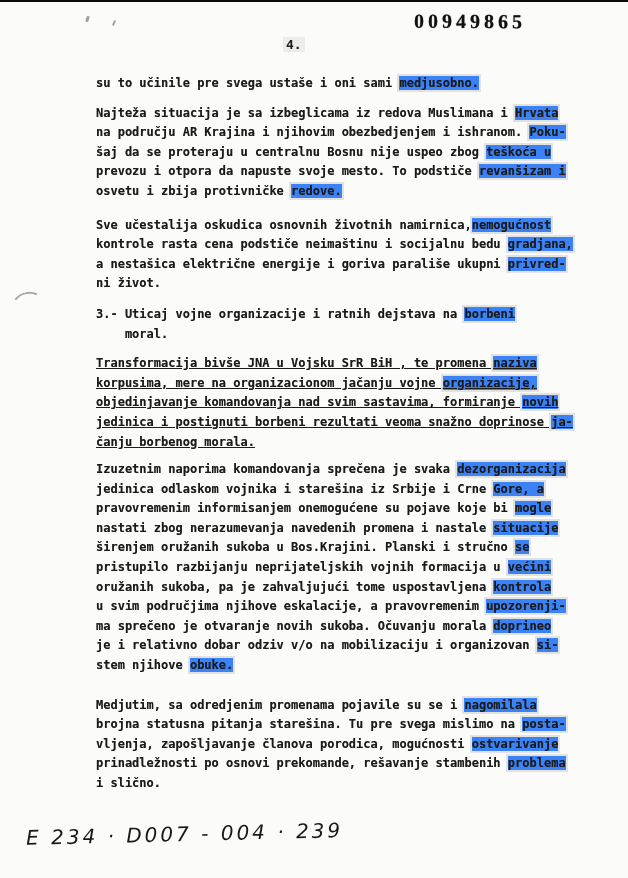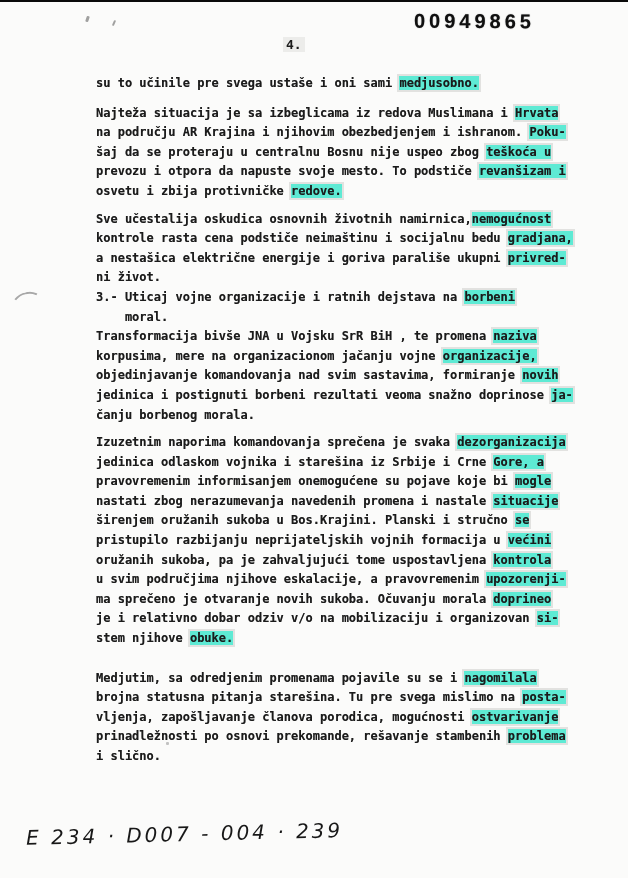--- a/index.html
+++ b/index.html
@@ -15,21 +15,21 @@
     overflow:hidden;
   }
   
   .top-edge{
     position:absolute;left:0;top:0;width:628px;height:2px;
     background:#0a0a0a;
   }
   
   .stamp{
     position:absolute;left:414px;top:10px;
-    font-family:Liberation Sans, sans-serif;
+    font-family:Liberation Serif, serif;
     font-size:20px;font-weight:700;letter-spacing:4px;
     color:#101010;
     transform:rotate(0.3deg);
     text-shadow:0 0 1px rgba(16,16,16,.55);
   }
   
   .page-num{
     position:absolute;left:283px;top:37px;
     font-size:13px;font-weight:700;color:#1b1b1b;
     background:#ececea;padding:0 3px;
@@ -38,30 +38,30 @@
   .doc-text{
     position:absolute;left:96px;top:74px;width:500px;
     font-family:"DejaVu Sans Mono",monospace;
     font-size:12px;line-height:19.6px;font-weight:700;
     color:#1b1b1b;
     white-space:pre-wrap;
     text-shadow:0 0 .6px rgba(27,27,27,.5);
   }
   .para{margin:0;}
   .doc-text .para:nth-child(2){margin-top:10px;}
-  .doc-text .para:nth-child(3){margin-top:8px;}
-  .doc-text .para:nth-child(4){margin-top:0;}
-  .doc-text .para:nth-child(5){}
+  .doc-text .para:nth-child(3){margin-top:14px;}
+  .doc-text .para:nth-child(4){margin-top:11px;}
+  .doc-text .para:nth-child(5){margin-top:10px;text-decoration:underline;}
   .doc-text .para:nth-child(6){margin-top:8px;}
   .doc-text .para:nth-child(7){margin-top:20px;}
   .line{white-space:pre;}
   .line.indent{padding-left:4ch;}
   
   .hl{
-    background:#5eead4;
+    background:#3b82f6;
     box-shadow:0 0 0 2px #e2e2e0;
   }
   
   .handwriting{
     position:absolute;left:26px;top:822px;
     font-family:"DejaVu Sans",sans-serif;
     font-style:italic;
     font-size:20px;font-weight:500;
     letter-spacing:3px;
     color:#181818;

